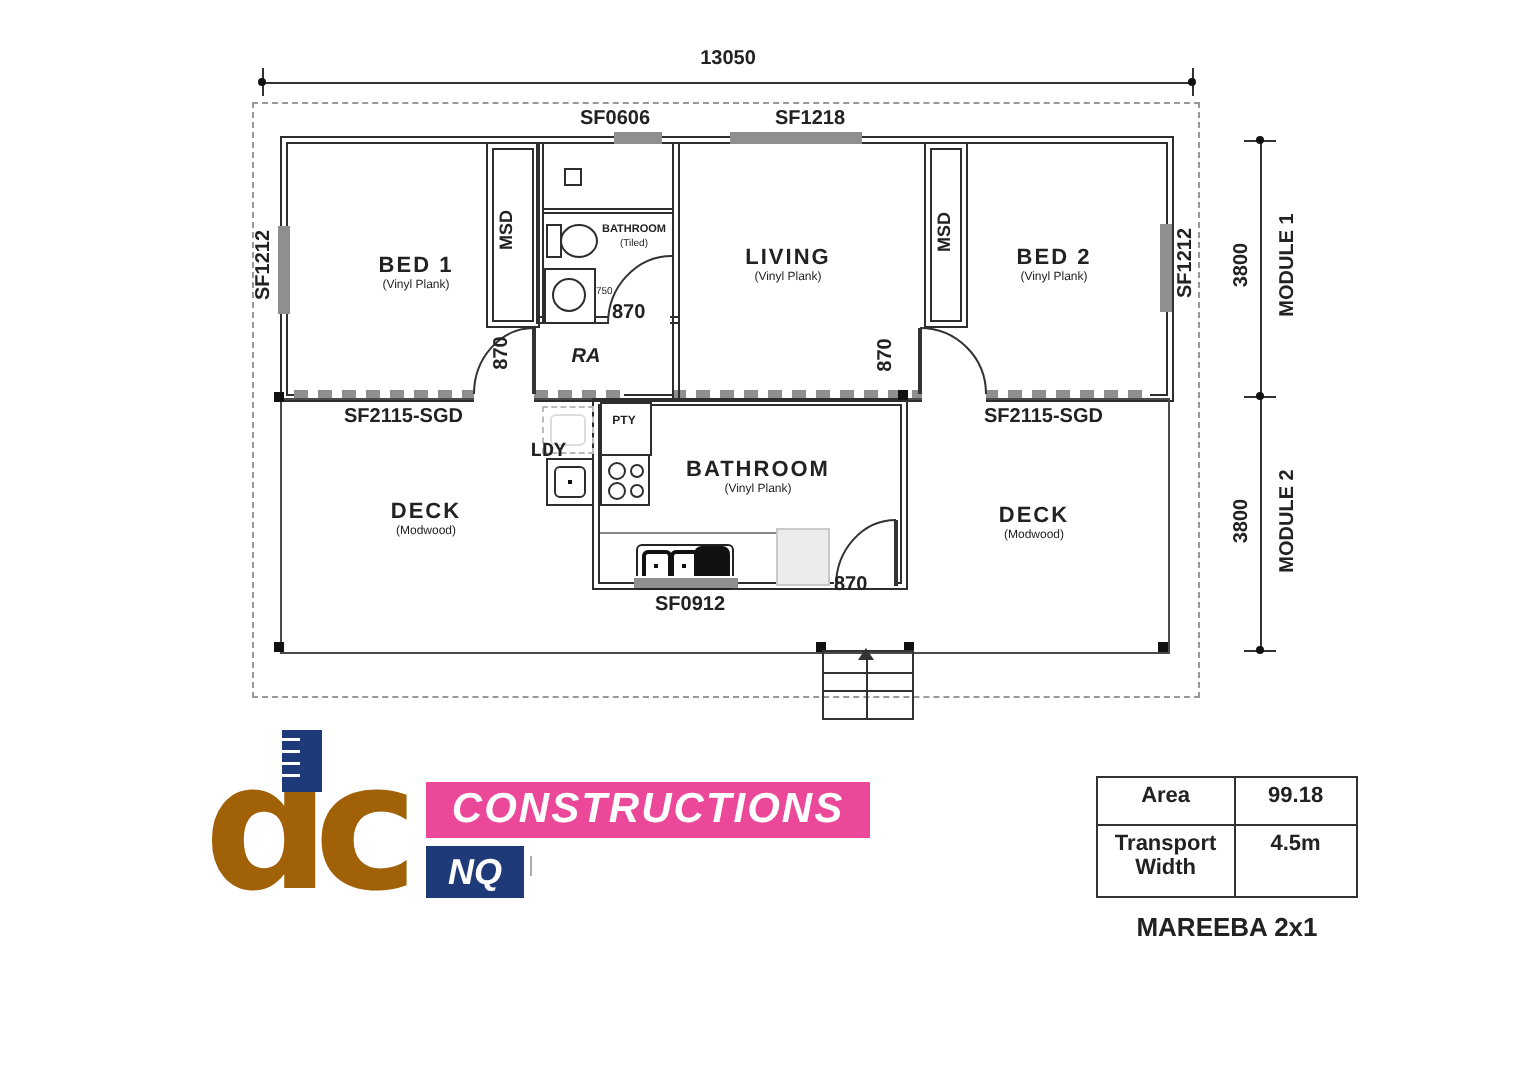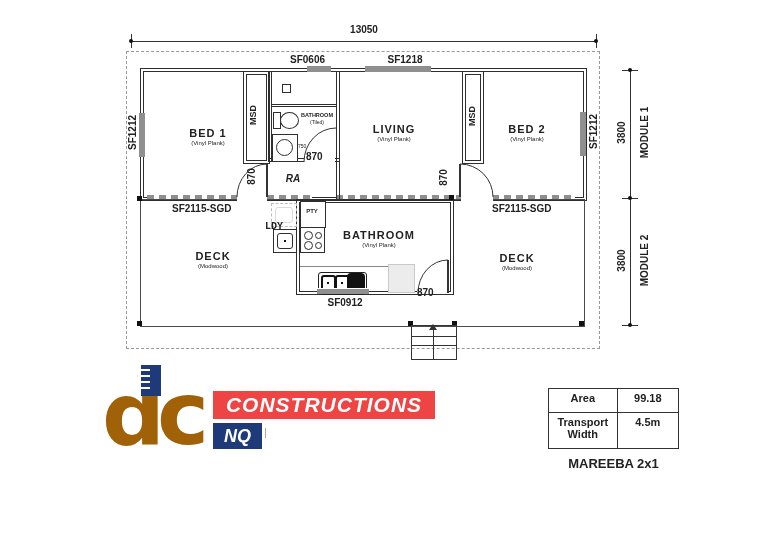--- a/index.html
+++ b/index.html
@@ -205,21 +205,21 @@
   <div class="dot" style="left:628px;top:323px;"></div>
   <div class="vlbl" style="left:591px;top:127px;">3800</div>
   <div class="vlbl" style="left:614px;top:127px;">MODULE 1</div>
   <div class="vlbl" style="left:591px;top:255px;">3800</div>
   <div class="vlbl" style="left:614px;top:255px;">MODULE 2</div>
 
   <div class="mono" style="left:102px;top:370px;color:#a16207;">dc</div>
   <div class="x" style="left:141px;top:365px;width:20px;height:31px;background:#1e3a78;">
     <div class="x" style="left:0;top:4px;width:9px;height:24px;background:repeating-linear-gradient(180deg,#fff 0 1.5px,transparent 1.5px 6px);"></div>
   </div>
-  <div class="navybox" style="left:213px;top:391px;width:222px;height:28px;background:#ef4444;">
+  <div class="navybox" style="left:213px;top:391px;width:222px;height:28px;background:#ec4899;">
     <span style="font-size:21px;letter-spacing:1px;">CONSTRUCTIONS</span>
   </div>
   <div class="navybox" style="left:213px;top:423px;width:49px;height:26px;background:#1e3a78;">
     <span style="font-size:18px;">NQ</span>
   </div>
   <div class="x" style="left:265px;top:428px;width:1px;height:10px;background:#aaa;"></div>
 
   <table class="spec" style="left:548px;top:388px;width:131px;">
     <tbody>
         <tr>

